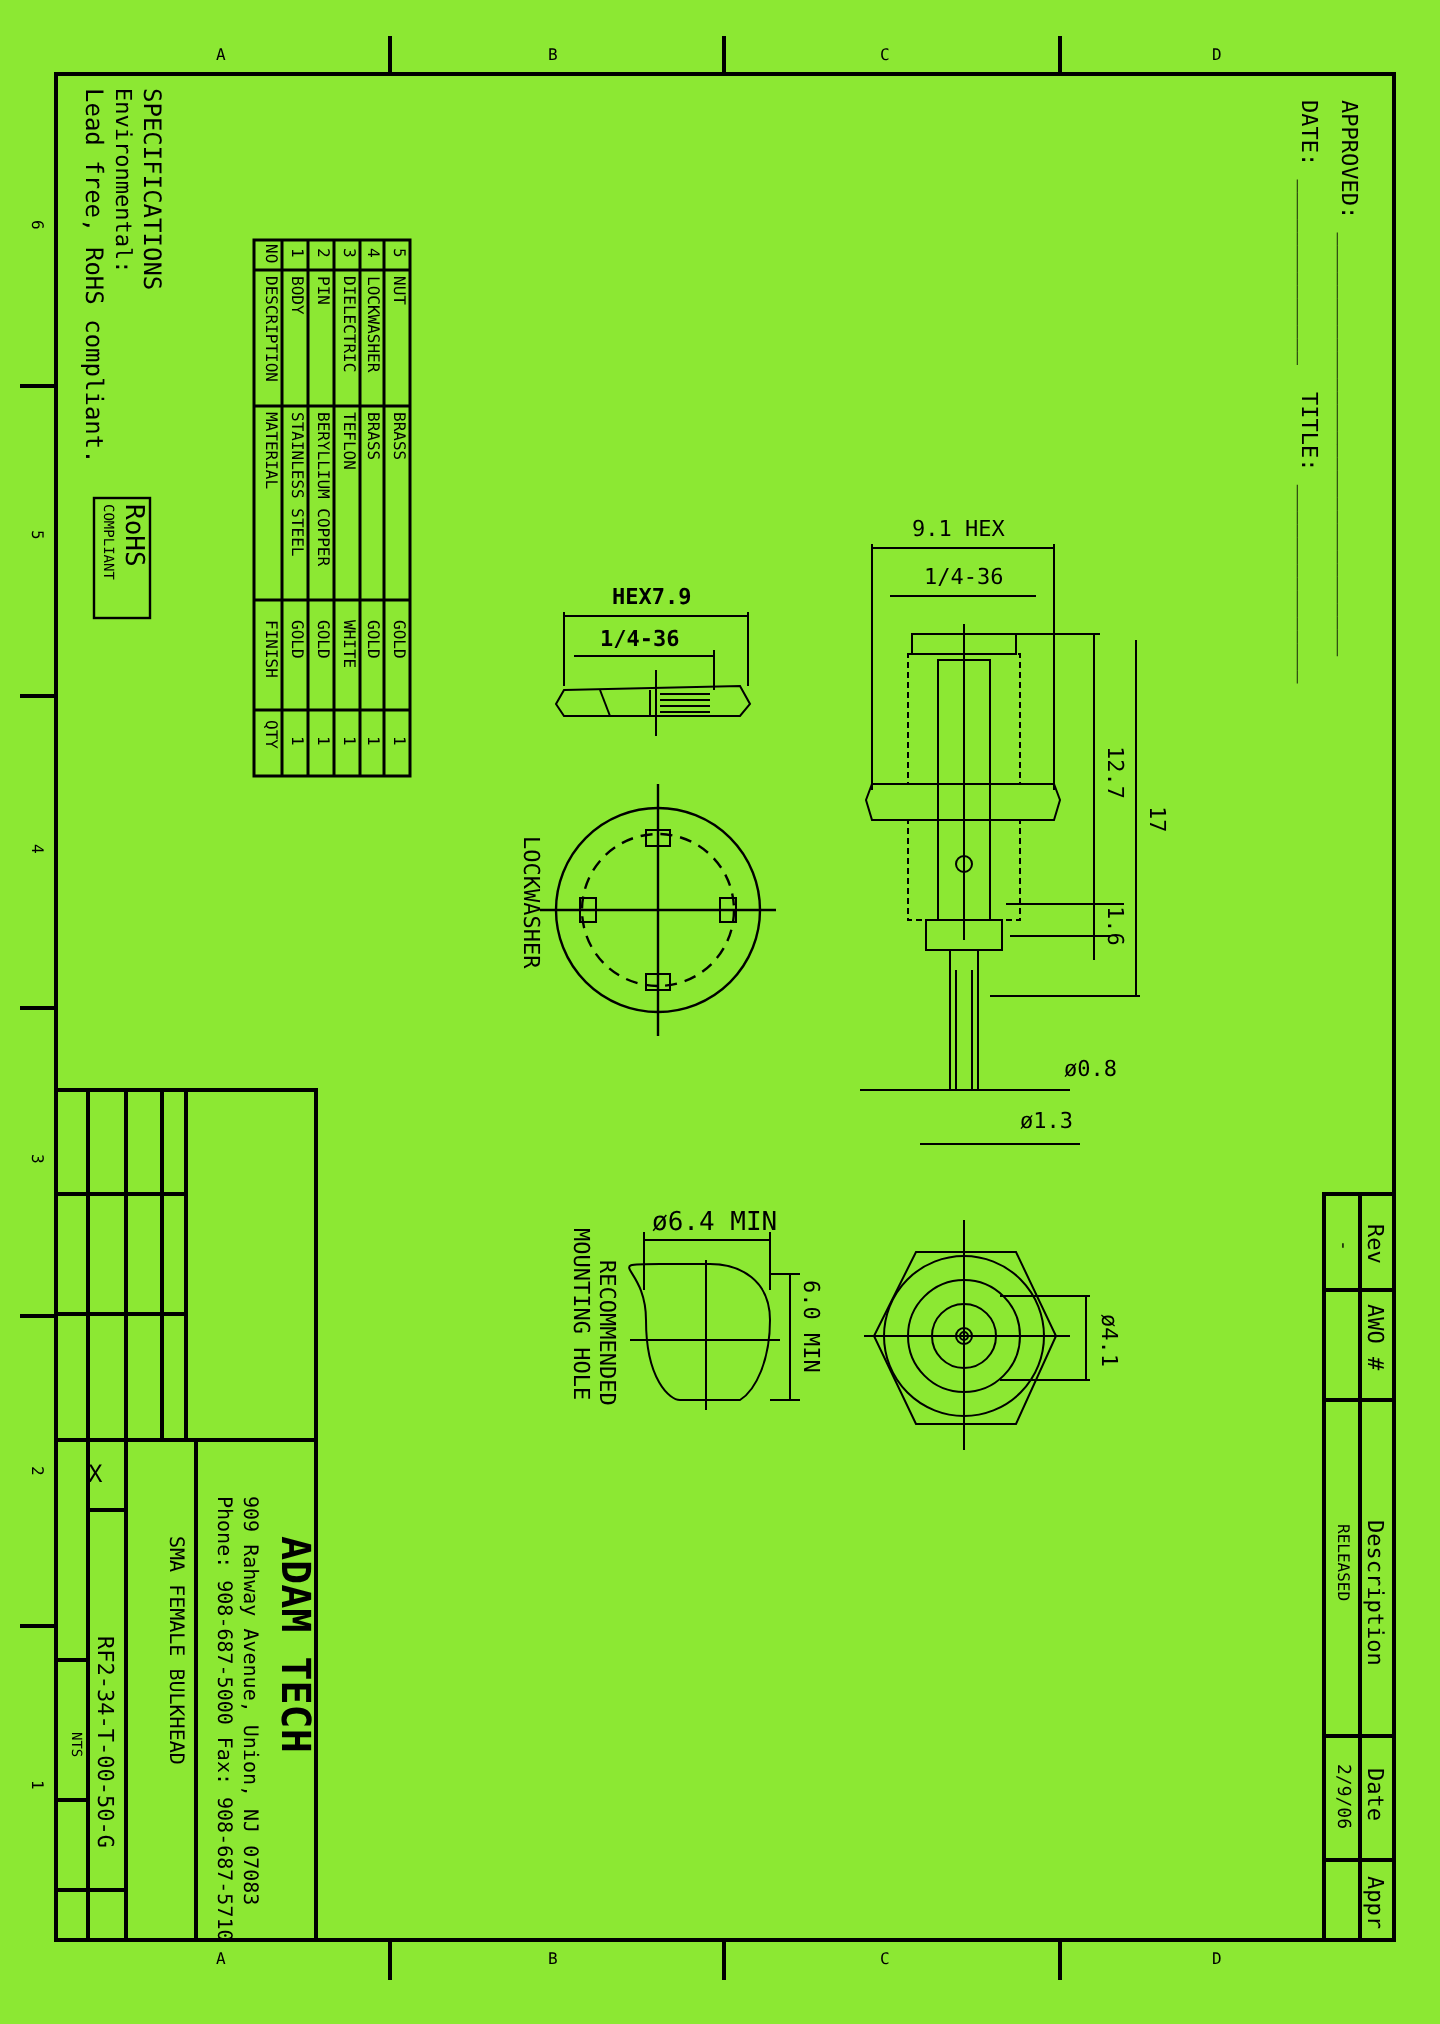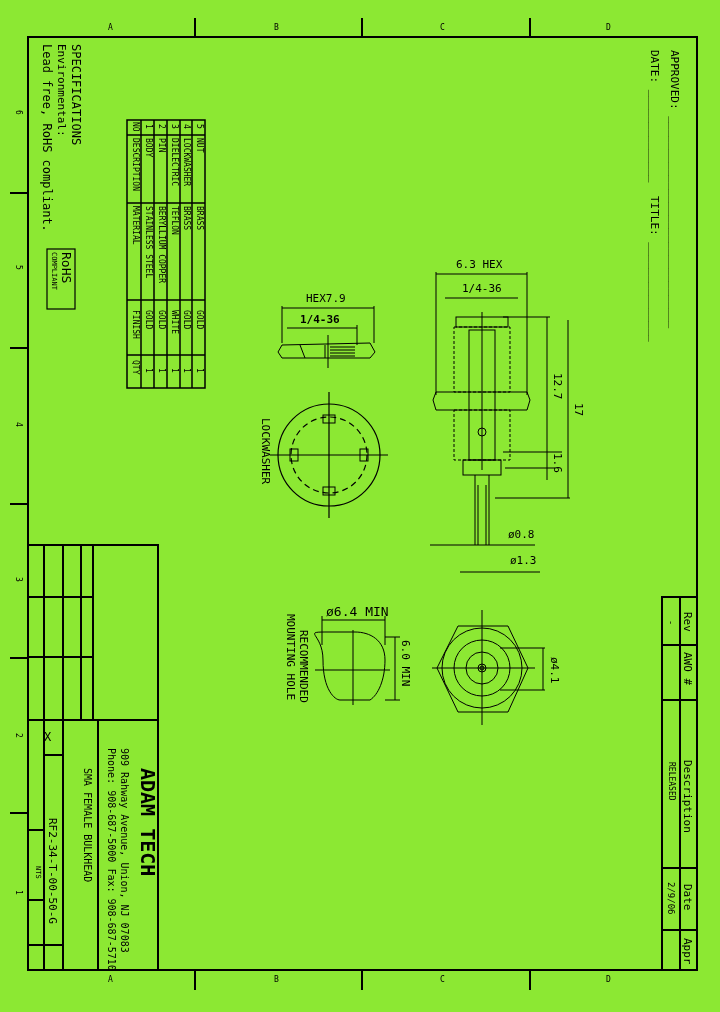--- a/index.html
+++ b/index.html
@@ -218,31 +218,31 @@
   <span class="txt small rot90" style="left:190px;top:310px">GOLD</span>
   <span class="txt small rot90" style="left:190px;top:368px">1</span>
 
   <span class="txt small rot90" style="left:203px;top:124px">5</span>
   <span class="txt small rot90" style="left:203px;top:138px">NUT</span>
   <span class="txt small rot90" style="left:203px;top:206px">BRASS</span>
   <span class="txt small rot90" style="left:203px;top:310px">GOLD</span>
   <span class="txt small rot90" style="left:203px;top:368px">1</span>
 </div>
 
-<span class="txt" style="left:306px;top:293px;font-size:11px;font-weight:normal">HEX7.9</span>
+<span class="txt" style="left:306px;top:293px;font-size:11px;font-weight:bold">HEX7.9</span>
 <span class="txt" style="left:300px;top:314px;font-size:11px;font-weight:bold">1/4-36</span>
 
 <span class="txt rot90" style="left:271px;top:418px;font-size:11px">LOCKWASHER</span>
 
-<span class="txt" style="left:456px;top:259px;font-size:11px">6.3 HEX</span>
+<span class="txt" style="left:456px;top:259px;font-size:11px">9.1 HEX</span>
 <span class="txt" style="left:462px;top:283px;font-size:11px">1/4-36</span>
 <span class="txt rot90" style="left:563px;top:373px;font-size:11px">12.7</span>
 <span class="txt rot90" style="left:584px;top:403px;font-size:11px">17</span>
 <span class="txt rot90" style="left:563px;top:453px;font-size:11px">1.6</span>
-<span class="txt" style="left:508px;top:529px;font-size:11px">ø0.8</span>
+<span class="txt" style="left:532px;top:529px;font-size:11px">ø0.8</span>
 <span class="txt" style="left:510px;top:555px;font-size:11px">ø1.3</span>
 
 <span class="txt" style="left:326px;top:605px;font-size:13px">ø6.4 MIN</span>
 <span class="txt rot90" style="left:411px;top:640px;font-size:11px">6.0 MIN</span>
 <span class="txt rot90" style="left:309px;top:630px;font-size:11px">RECOMMENDED</span>
 <span class="txt rot90" style="left:296px;top:614px;font-size:11px">MOUNTING HOLE</span>
 
 <span class="txt rot90" style="left:560px;top:657px;font-size:11px">ø4.1</span>
 
 <div>

